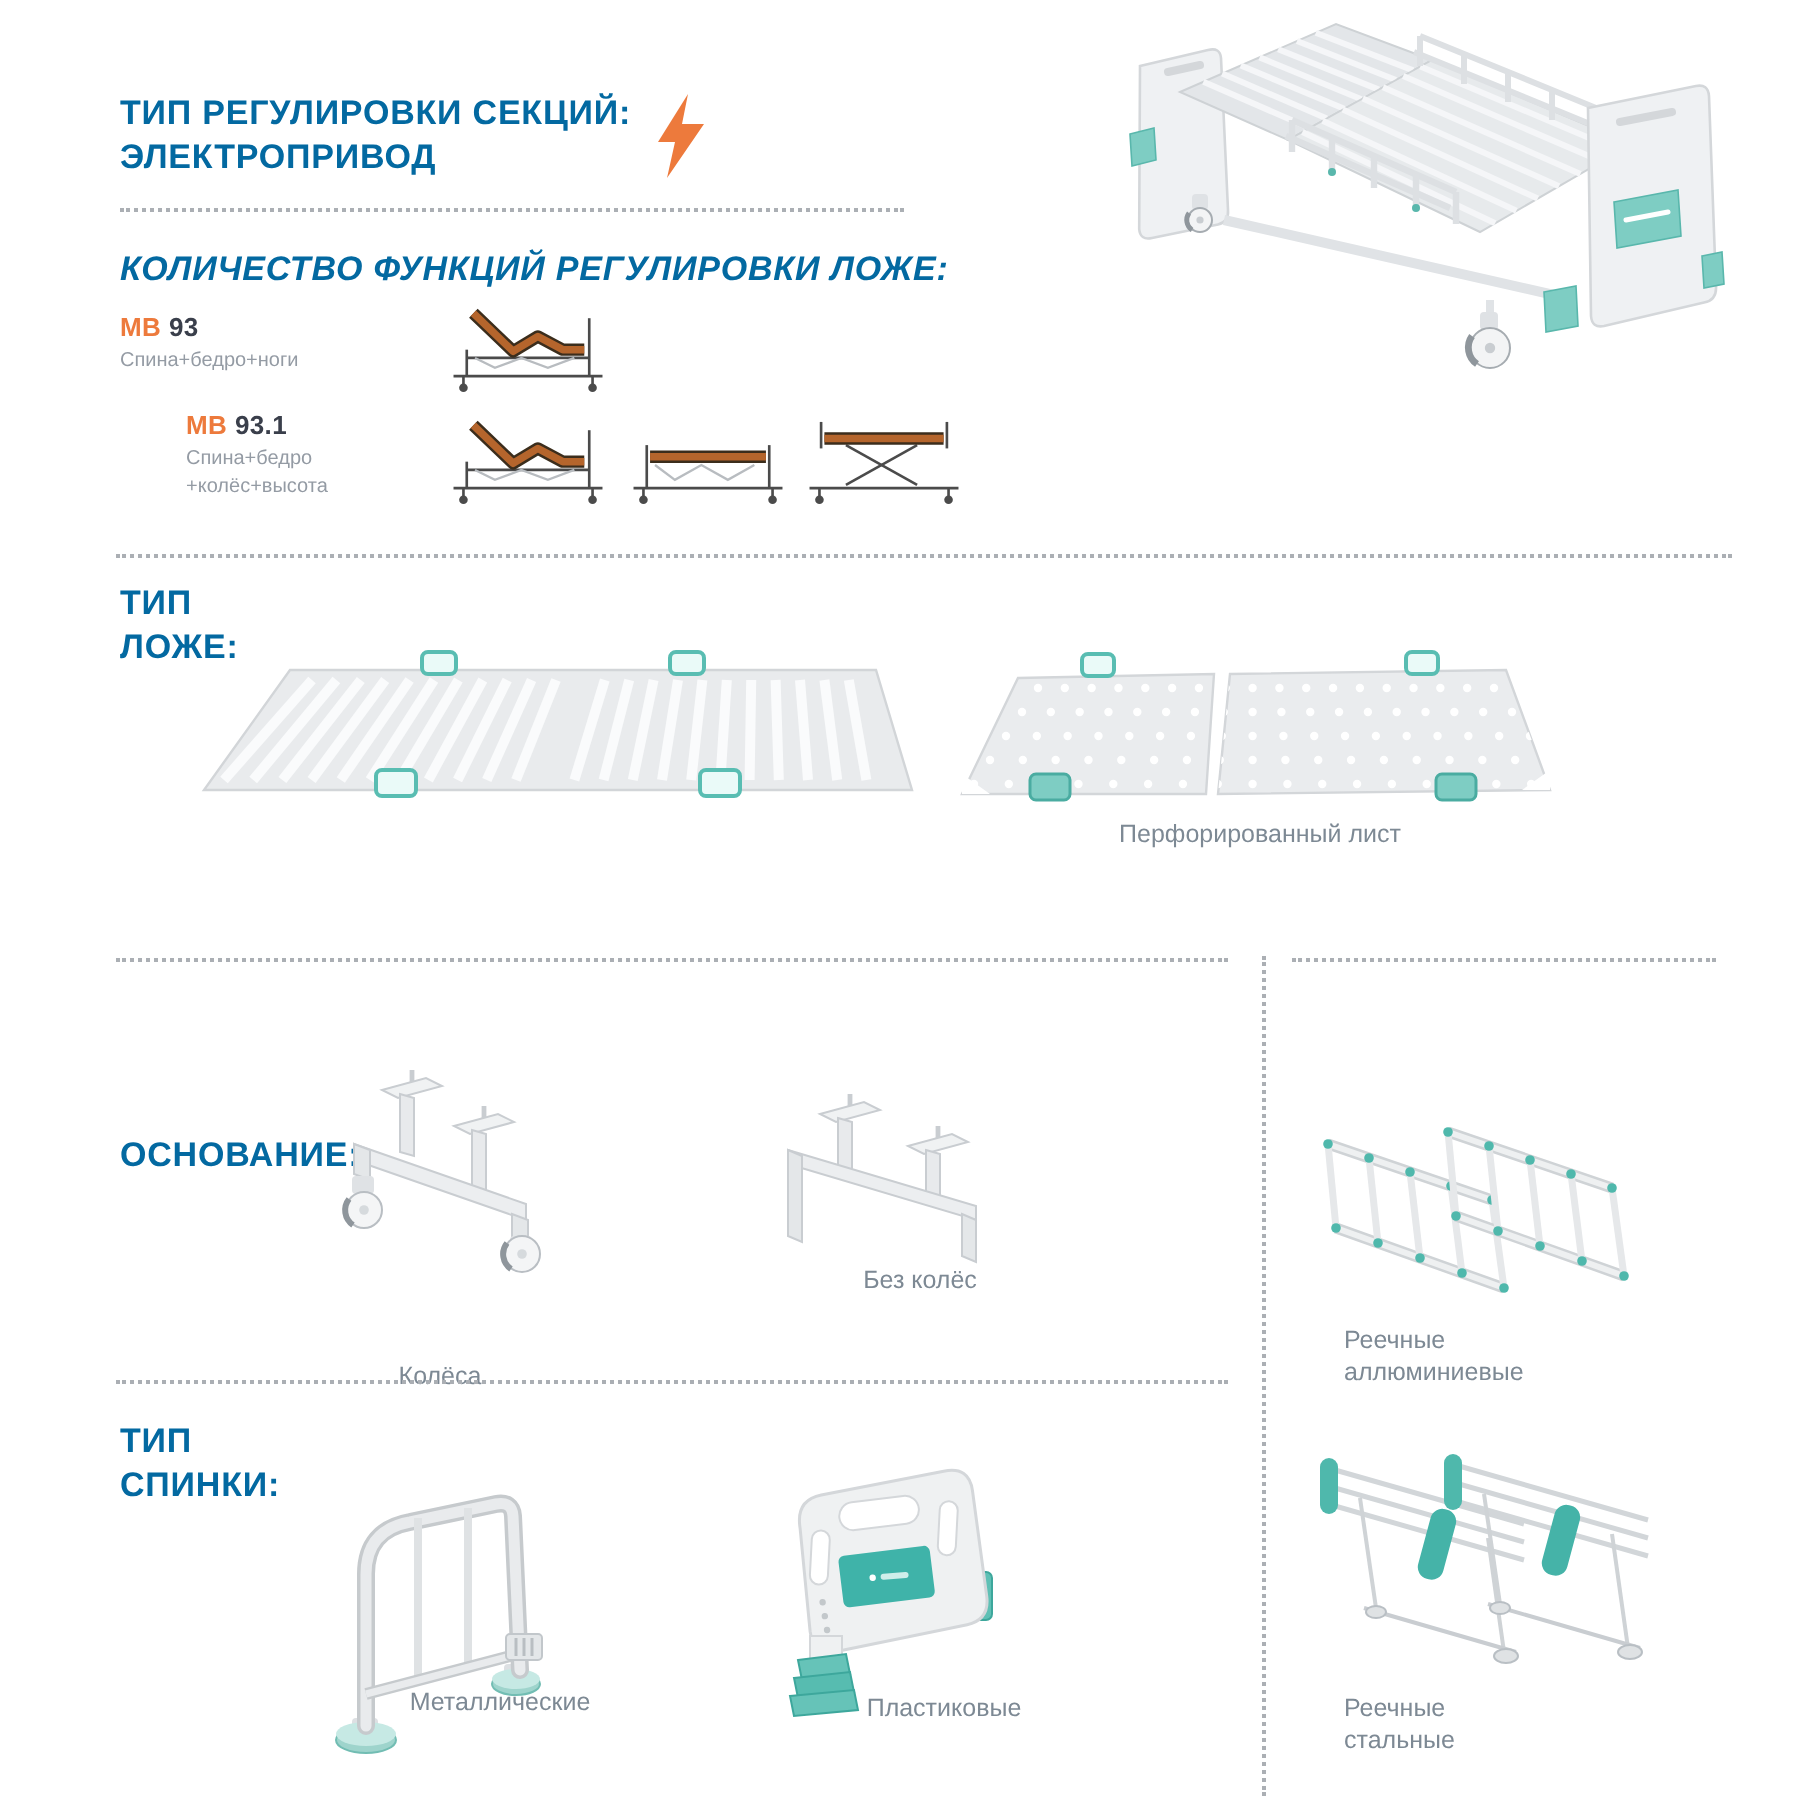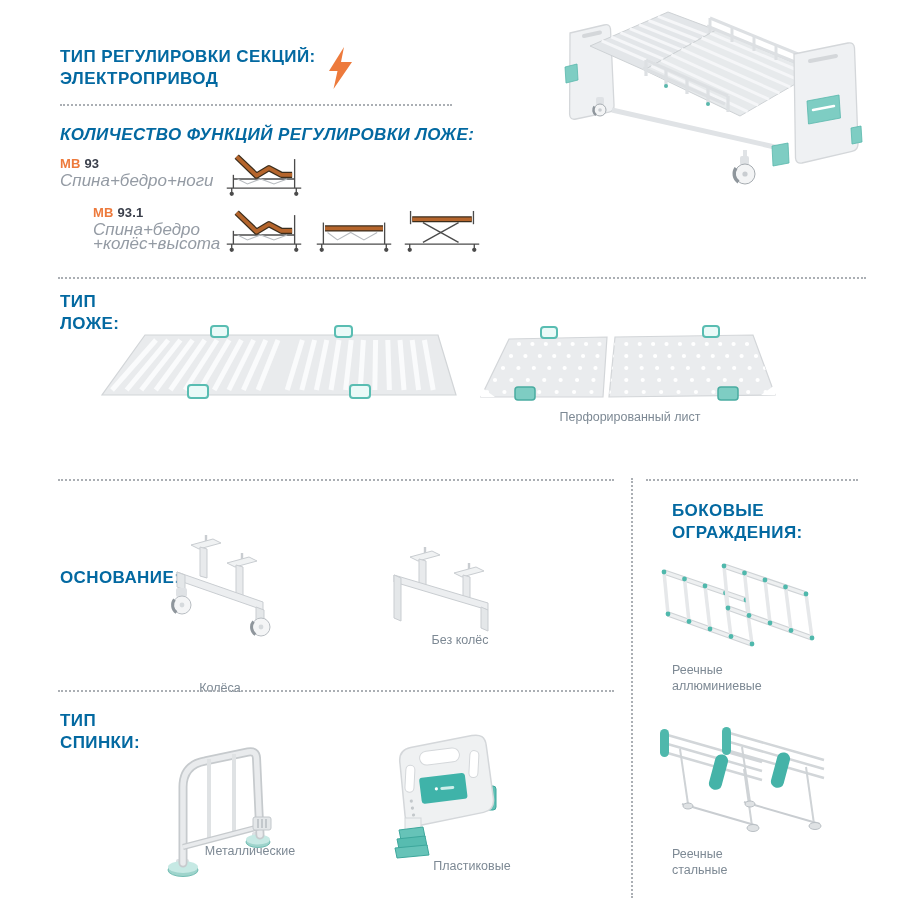--- a/index.html
+++ b/index.html
@@ -2,21 +2,21 @@
 <html lang="ru"><head>
 <meta charset="utf-8">
 <style>
   html,body{margin:0;padding:0;background:#ffffff;}
   body{font-family:"Liberation Sans","DejaVu Sans",sans-serif;}
   #stage{position:relative;width:900px;height:900px;background:#fff;overflow:hidden;}
   .abs{position:absolute;}
   .h-orange{color:#0369a1;font-weight:bold;font-size:17px;line-height:22px;letter-spacing:.4px;}
   .model-name{font-size:13px;font-weight:bold;color:#3A3F4B;letter-spacing:.2px;}
   .model-name .pref{color:#ED7A3C;}
-  .model-desc{font-size:17px;color:#949BA4;line-height:14px;margin-top:3px;font-style:italic;}
+  .model-desc{font-size:10px;color:#949BA4;line-height:14px;margin-top:3px;}
   .caption{font-size:12.5px;color:#7D8994;line-height:16px;}
   .caption.center{text-align:center;}
   .dots-h{border-top:2px dotted #ABAFB4;height:0;}
   .dots-v{border-left:2px dotted #ABAFB4;width:0;}
   svg{display:block;}
 </style>
 </head>
 <body>
 
 <div id="stage">
@@ -459,24 +459,20 @@
       <line x1="89" y1="30" x2="89" y2="36" stroke-width="2.4"></line>
       <polygon points="74,40 96,34 104,38 82,44" fill="#f0f2f3"></polygon>
       <polygon points="83,42 90,44 90,70 83,68" fill="#e8eaec"></polygon>
       <polygon points="14,42 108,70 108,77 14,49" fill="#eceef0"></polygon>
       <polygon points="14,42 21,45 21,88 14,85" fill="#e4e7e9"></polygon>
       <polygon points="101,74 108,77 108,98 101,95" fill="#e4e7e9"></polygon>
     </g>
   </svg>
   <div class="abs caption center" style="left:390px;top:632px;width:140px;">Без колёс</div>
 
-  <div class="abs h-orange" style="left:672px;top:500px;">
-    <div>БОКОВЫЕ</div>
-    <div>ОГРАЖДЕНИЯ:</div>
-  </div>
 
   <svg class="abs" style="left:660px;top:556px;" width="175" height="100" viewBox="0 0 175 100">
     <g id="alu-unit-1">
         <line x1="4" y1="16" x2="86" y2="44" stroke="#cfd3d6" stroke-width="5.5"></line>
         <line x1="4" y1="16" x2="86" y2="44" stroke="#eef0f1" stroke-width="3"></line>
         <line x1="8" y1="58" x2="92" y2="88" stroke="#cfd3d6" stroke-width="5.5"></line>
         <line x1="8" y1="58" x2="92" y2="88" stroke="#eef0f1" stroke-width="3"></line>
         <line x1="4" y1="16" x2="8" y2="58" stroke="#e6e8ea" stroke-width="3.5"></line>
         <circle cx="4" cy="16" r="2.4" fill="#4fb8ac"></circle>
         <circle cx="8" cy="58" r="2.4" fill="#4fb8ac"></circle>
@@ -590,15 +586,15 @@
       <rect x="56" y="60.5" width="14" height="3" rx="1.5" fill="#cfeeea"></rect>
       <circle cx="26" cy="72" r="1.6" fill="#c3c8cb"></circle>
       <circle cx="26.5" cy="79" r="1.6" fill="#c3c8cb"></circle>
       <circle cx="27" cy="86" r="1.6" fill="#c3c8cb"></circle>
     </g>
     <rect x="20" y="92" width="16" height="12" fill="#eff1f2" stroke="#d4d7da"></rect>
     <polygon points="14,104 38,101 40,111 16,114" fill="#66c3b8" stroke="#3da79c"></polygon>
     <polygon points="12,113 40,110 42,120 14,123" fill="#57bcb0" stroke="#3da79c"></polygon>
     <polygon points="10,122 42,119 44,129 12,132" fill="#66c3b8" stroke="#3da79c"></polygon>
   </svg>
-  <div class="abs caption center" style="left:412px;top:846px;width:120px;margin-top:12px;">Пластиковые</div>
+  <div class="abs caption center" style="left:412px;top:846px;width:120px;">Пластиковые</div>
 
 </div>
 
 </body></html>

